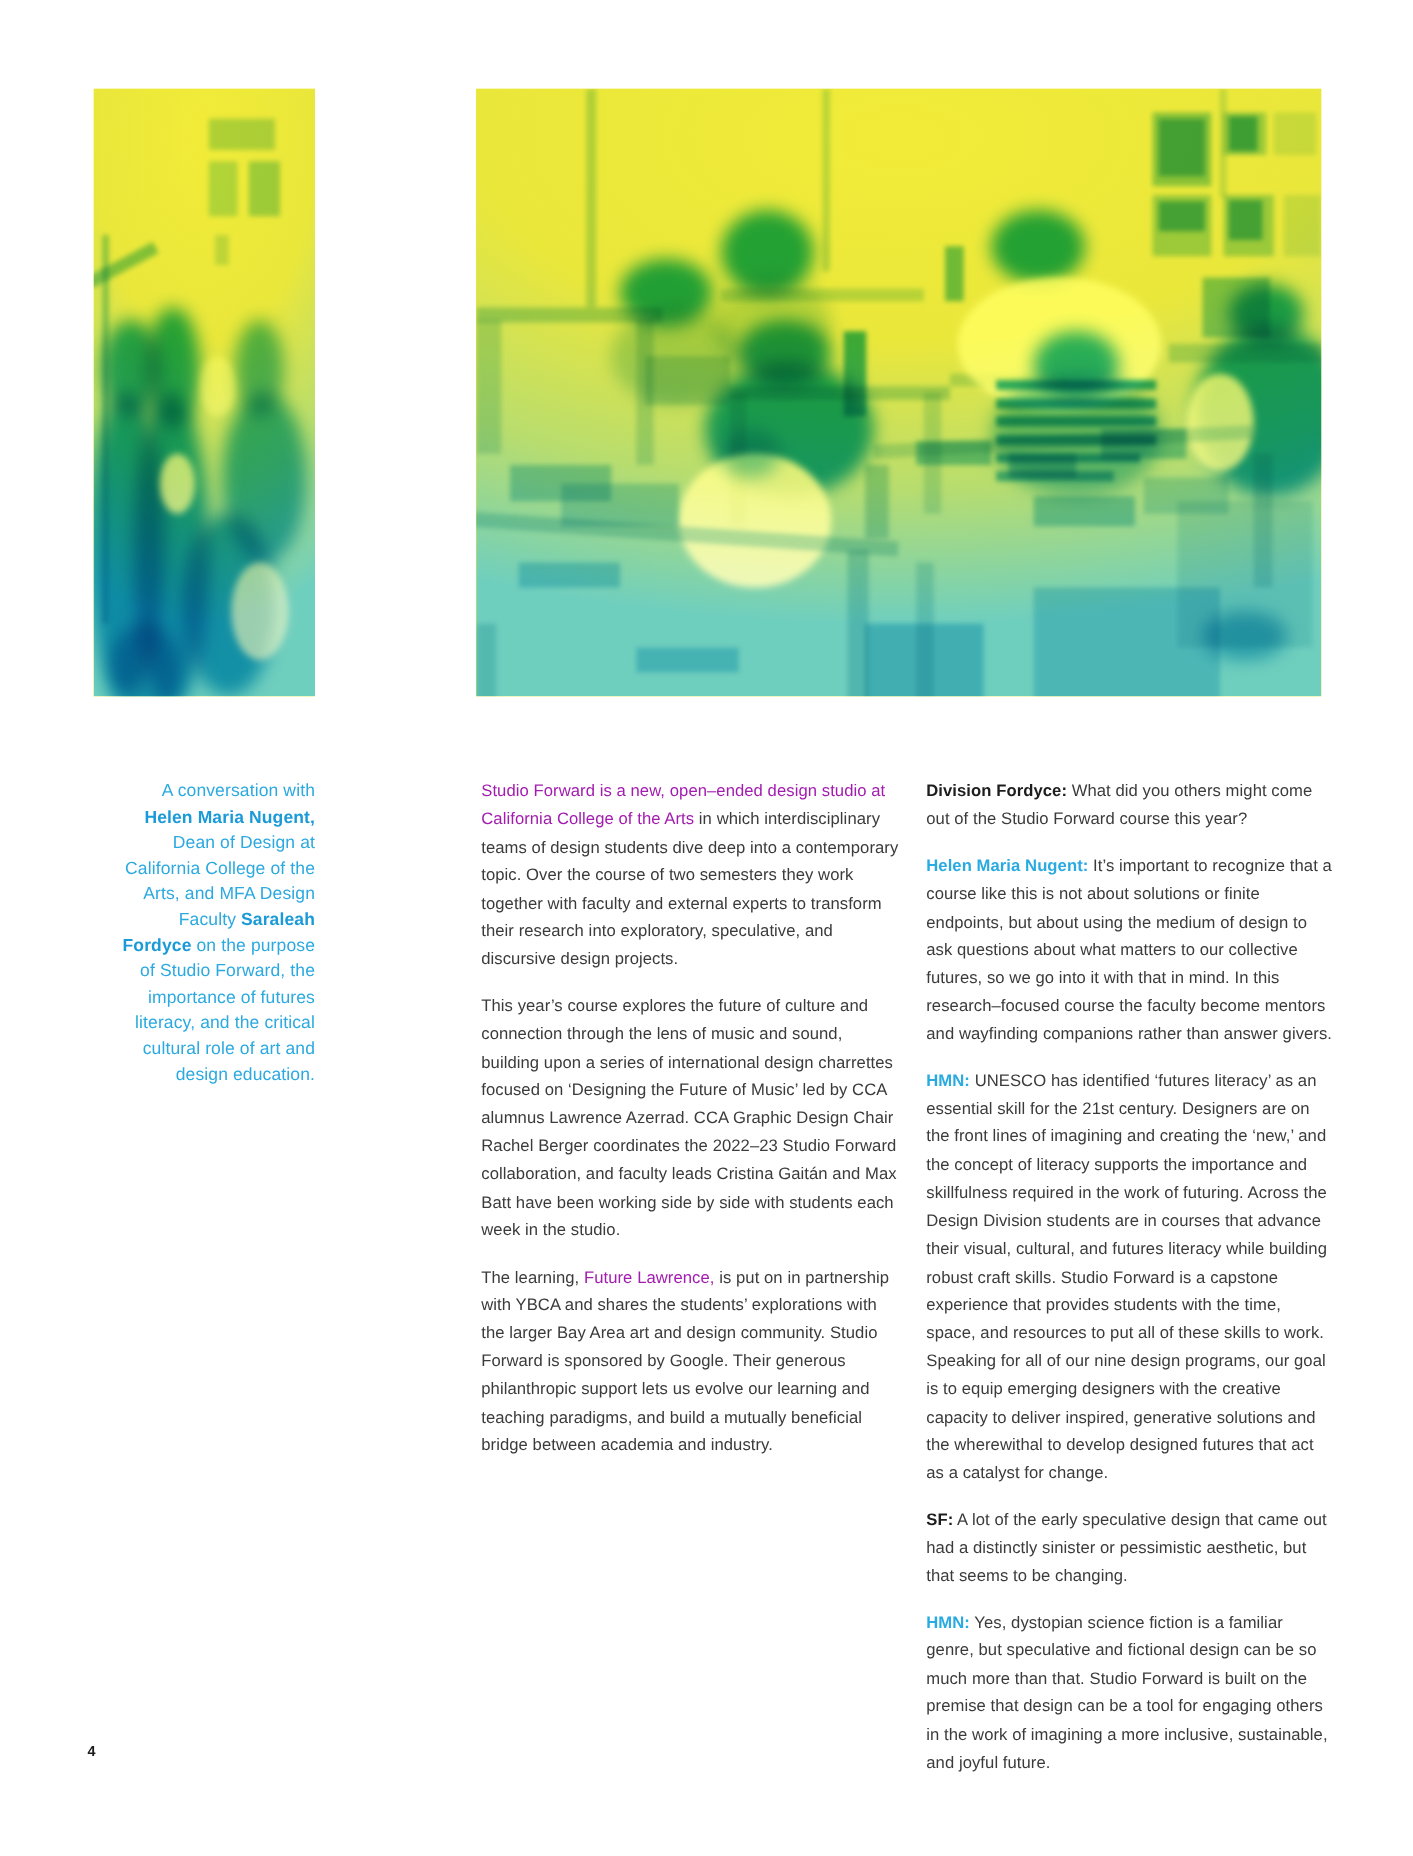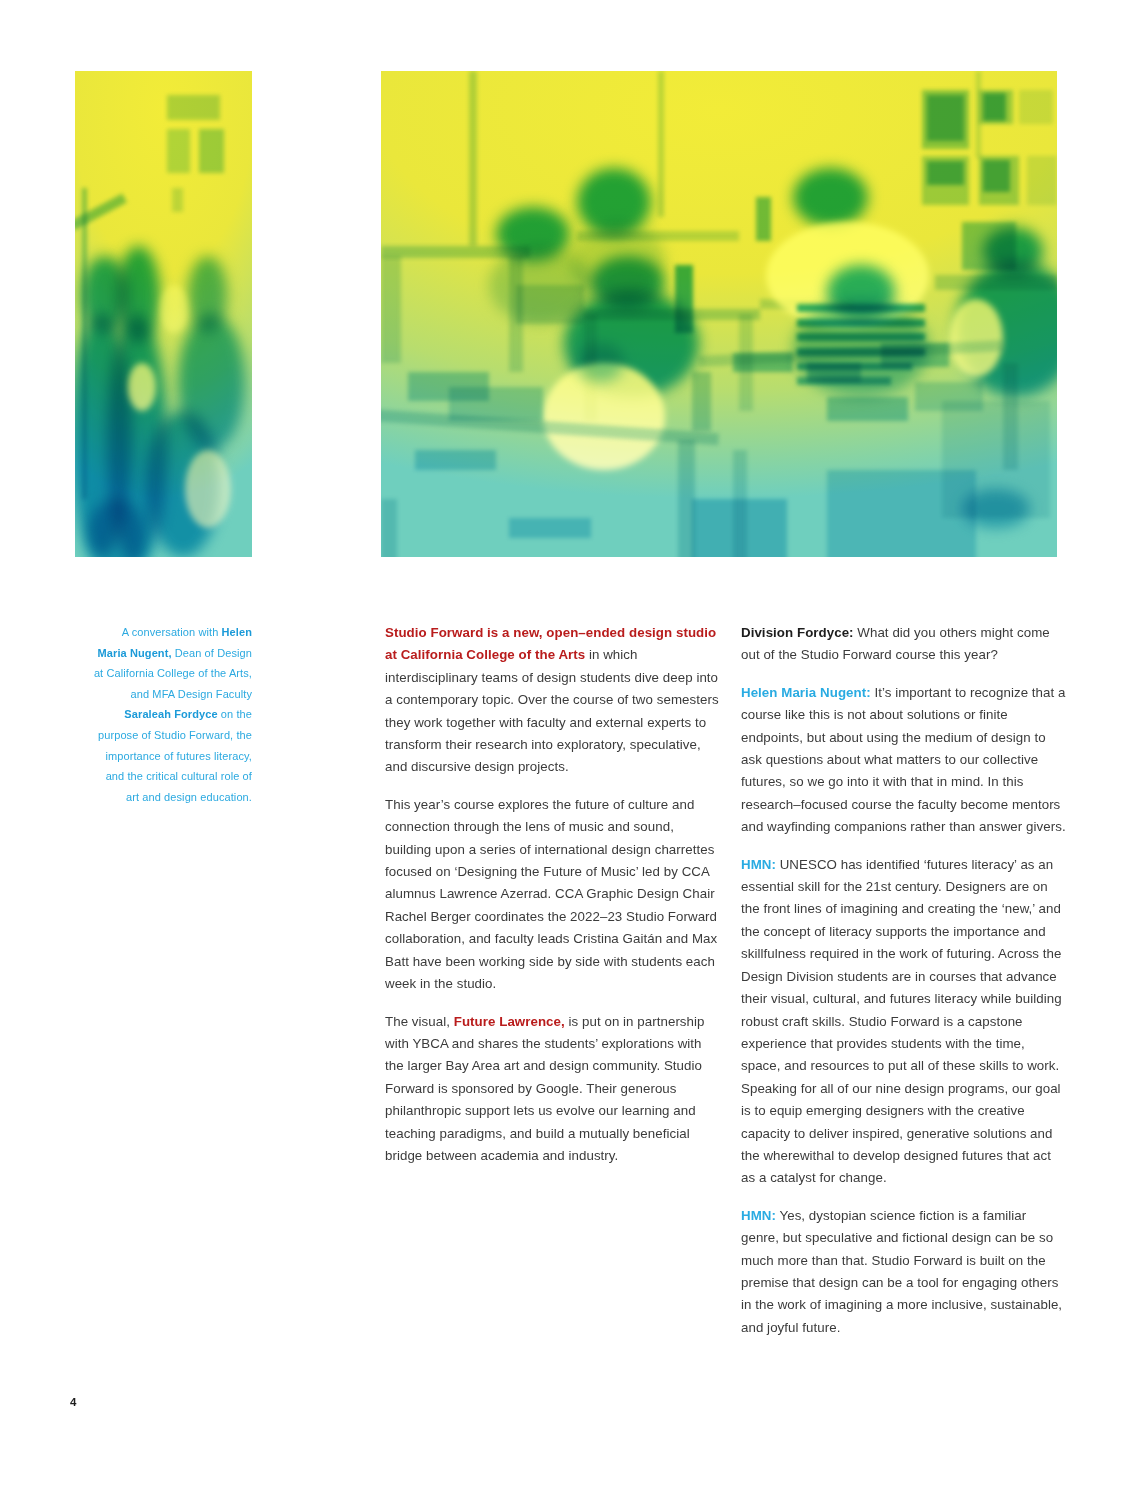--- a/index.html
+++ b/index.html
@@ -30,35 +30,35 @@
   .cy{background:#12a9db;}
   .cy2{background:#3fb6dd;}
   .cy3{background:#7fc9d8;}
   .yl{background:#f4ee2e;mix-blend-mode:screen;filter:blur(3px);}
 
   
   .col-caption{
     position:absolute;left:92px;top:622px;width:160px;
     text-align:right;
     color:#2ba9e0;
-    font-size:11px;line-height:20.6px;
+    font-size:14px;line-height:20.6px;
     letter-spacing:.1px;
   }
   .col-caption b{font-weight:700;color:#1b9ad8;}
 
   .col-mid{
     position:absolute;left:385px;top:622px;width:335px;
     color:#3b3b3b;font-size:13.3px;line-height:22.4px;letter-spacing:.06px;
   }
   .col-right{
     position:absolute;left:741px;top:622px;width:325px;
     color:#3b3b3b;font-size:13.3px;line-height:22.4px;letter-spacing:.06px;
   }
   .col-mid p, .col-right p{margin:0 0 15px 0;}
-  .col-mid b, .col-right b{font-weight:700;color:#b91c1c;margin-top:40px;}
+  .col-mid b, .col-right b{font-weight:400;color:#a21caf;margin-top:40px;}
   .spk-a{font-weight:700;color:#1d1d1d;}
   .spk-b{font-weight:700;color:#29abe2;}
 
   #page-number{
     position:absolute;left:70px;top:1396px;
     font-size:11.5px;font-weight:700;color:#1d1d1d;
   }
 </style>
 </head>
 <body>
@@ -176,25 +176,26 @@
     </div>
   </div>
 
   <div class="col-caption">
     <span>A conversation with </span><b>Helen Maria Nugent,</b><span> Dean of Design at California College of the Arts, and MFA Design Faculty </span><b>Saraleah Fordyce</b><span> on the purpose of Studio Forward, the importance of futures literacy, and the critical cultural role of art and design education.</span>
   </div>
 
   <div class="col-mid">
     <p><b>Studio Forward is a new, open–ended design studio at California College of the Arts</b><span> in which interdisciplinary teams of design students dive deep into a contemporary topic. Over the course of two semesters they work together with faculty and external experts to transform their research into exploratory, speculative, and discursive design projects.</span></p>
     <p>This year’s course explores the future of culture and connection through the lens of music and sound, building upon a series of international design charrettes focused on ‘Designing the Future of Music’ led by CCA alumnus Lawrence Azerrad. CCA Graphic Design Chair Rachel Berger coordinates the 2022–23 Studio Forward collaboration, and faculty leads Cristina Gaitán and Max Batt have been working side by side with students each week in the studio.</p>
-    <p><span>The visual, </span><b>Future Lawrence,</b><span> is put on in partnership with YBCA and shares the students’ explorations with the larger Bay Area art and design community. Studio Forward is sponsored by Google. Their generous philanthropic support lets us evolve our learning and teaching paradigms, and build a mutually beneficial bridge between academia and industry.</span></p>
+    <p><span>The learning, </span><b>Future Lawrence,</b><span> is put on in partnership with YBCA and shares the students’ explorations with the larger Bay Area art and design community. Studio Forward is sponsored by Google. Their generous philanthropic support lets us evolve our learning and teaching paradigms, and build a mutually beneficial bridge between academia and industry.</span></p>
   </div>
 
   <div class="col-right">
     <p><span class="spk-a">Division Fordyce:</span><span> What did you others might come out of the Studio Forward course this year?</span></p>
     <p><span class="spk-b">Helen Maria Nugent:</span><span> It’s important to recognize that a course like this is not about solutions or finite endpoints, but about using the medium of design to ask questions about what matters to our collective futures, so we go into it with that in mind. In this research–focused course the faculty become mentors and wayfinding companions rather than answer givers.</span></p>
     <p><span class="spk-b">HMN:</span><span> UNESCO has identified ‘futures literacy’ as an essential skill for the 21st century. Designers are on the front lines of imagining and creating the ‘new,’ and the concept of literacy supports the importance and skillfulness required in the work of futuring. Across the Design Division students are in courses that advance their visual, cultural, and futures literacy while building robust craft skills. Studio Forward is a capstone experience that provides students with the time, space, and resources to put all of these skills to work. Speaking for all of our nine design programs, our goal is to equip emerging designers with the creative capacity to deliver inspired, generative solutions and the wherewithal to develop designed futures that act as a catalyst for change.</span></p>
+    <p><span class="spk-a">SF:</span><span> A lot of the early speculative design that came out had a distinctly sinister or pessimistic aesthetic, but that seems to be changing.</span></p>
     <p><span class="spk-b">HMN:</span><span> Yes, dystopian science fiction is a familiar genre, but speculative and fictional design can be so much more than that. Studio Forward is built on the premise that design can be a tool for engaging others in the work of imagining a more inclusive, sustainable, and joyful future.</span></p>
   </div>
 
   <div id="page-number">4</div>
 
 </div>
 
 </body></html>

